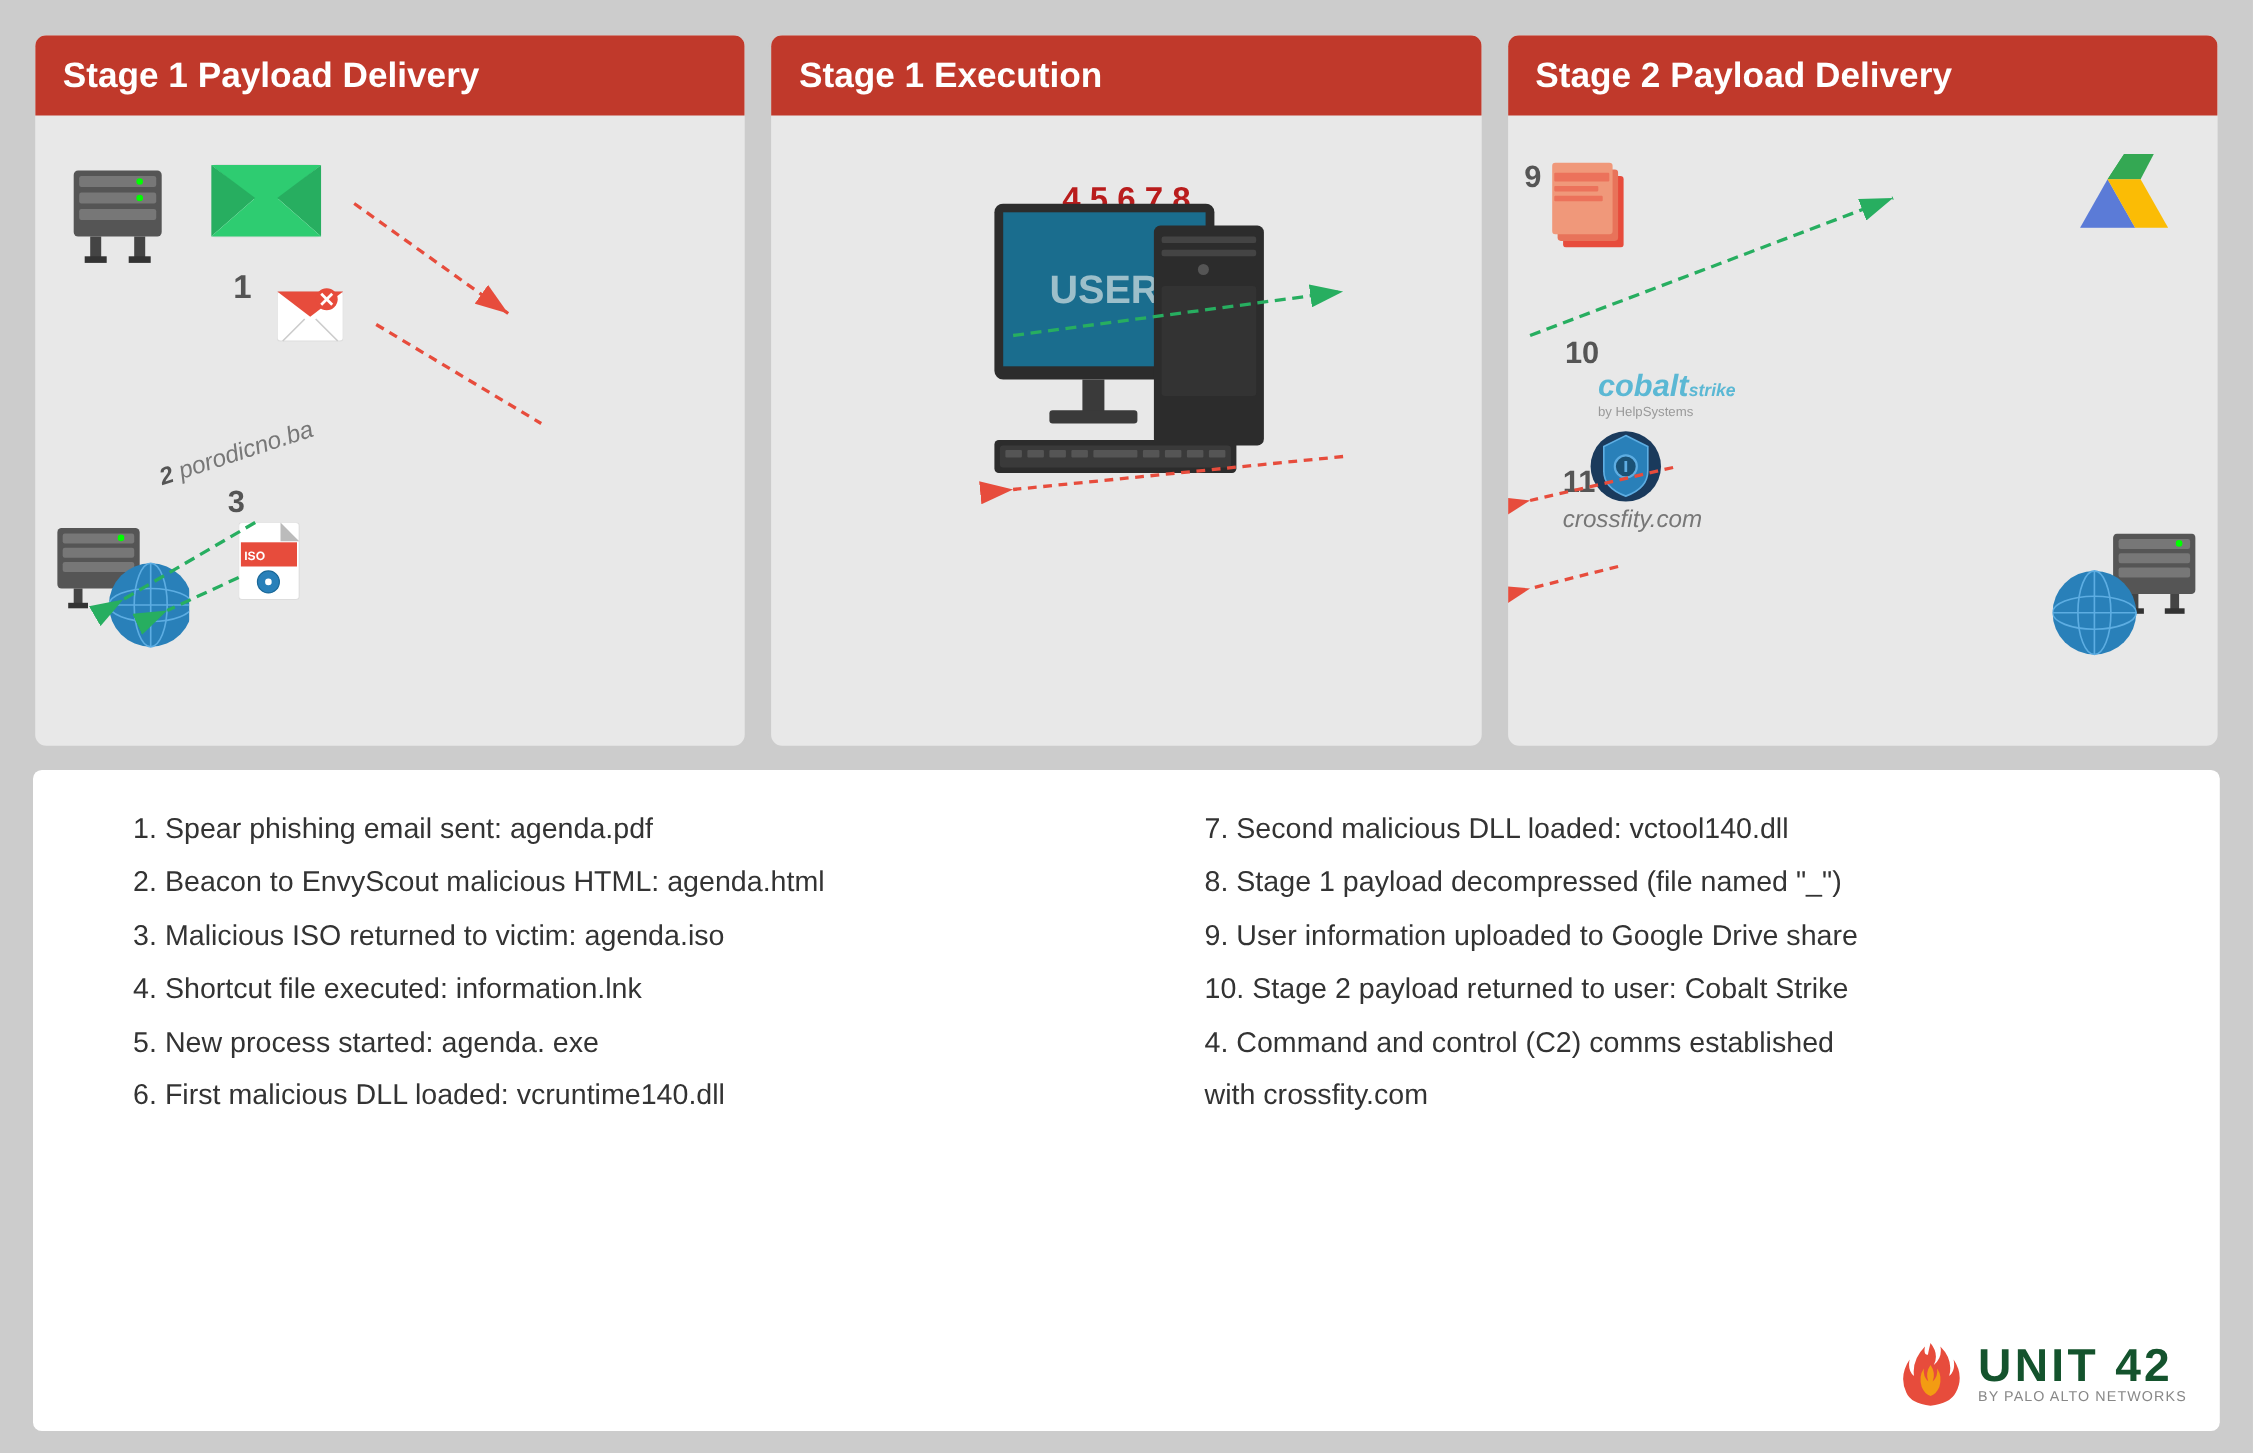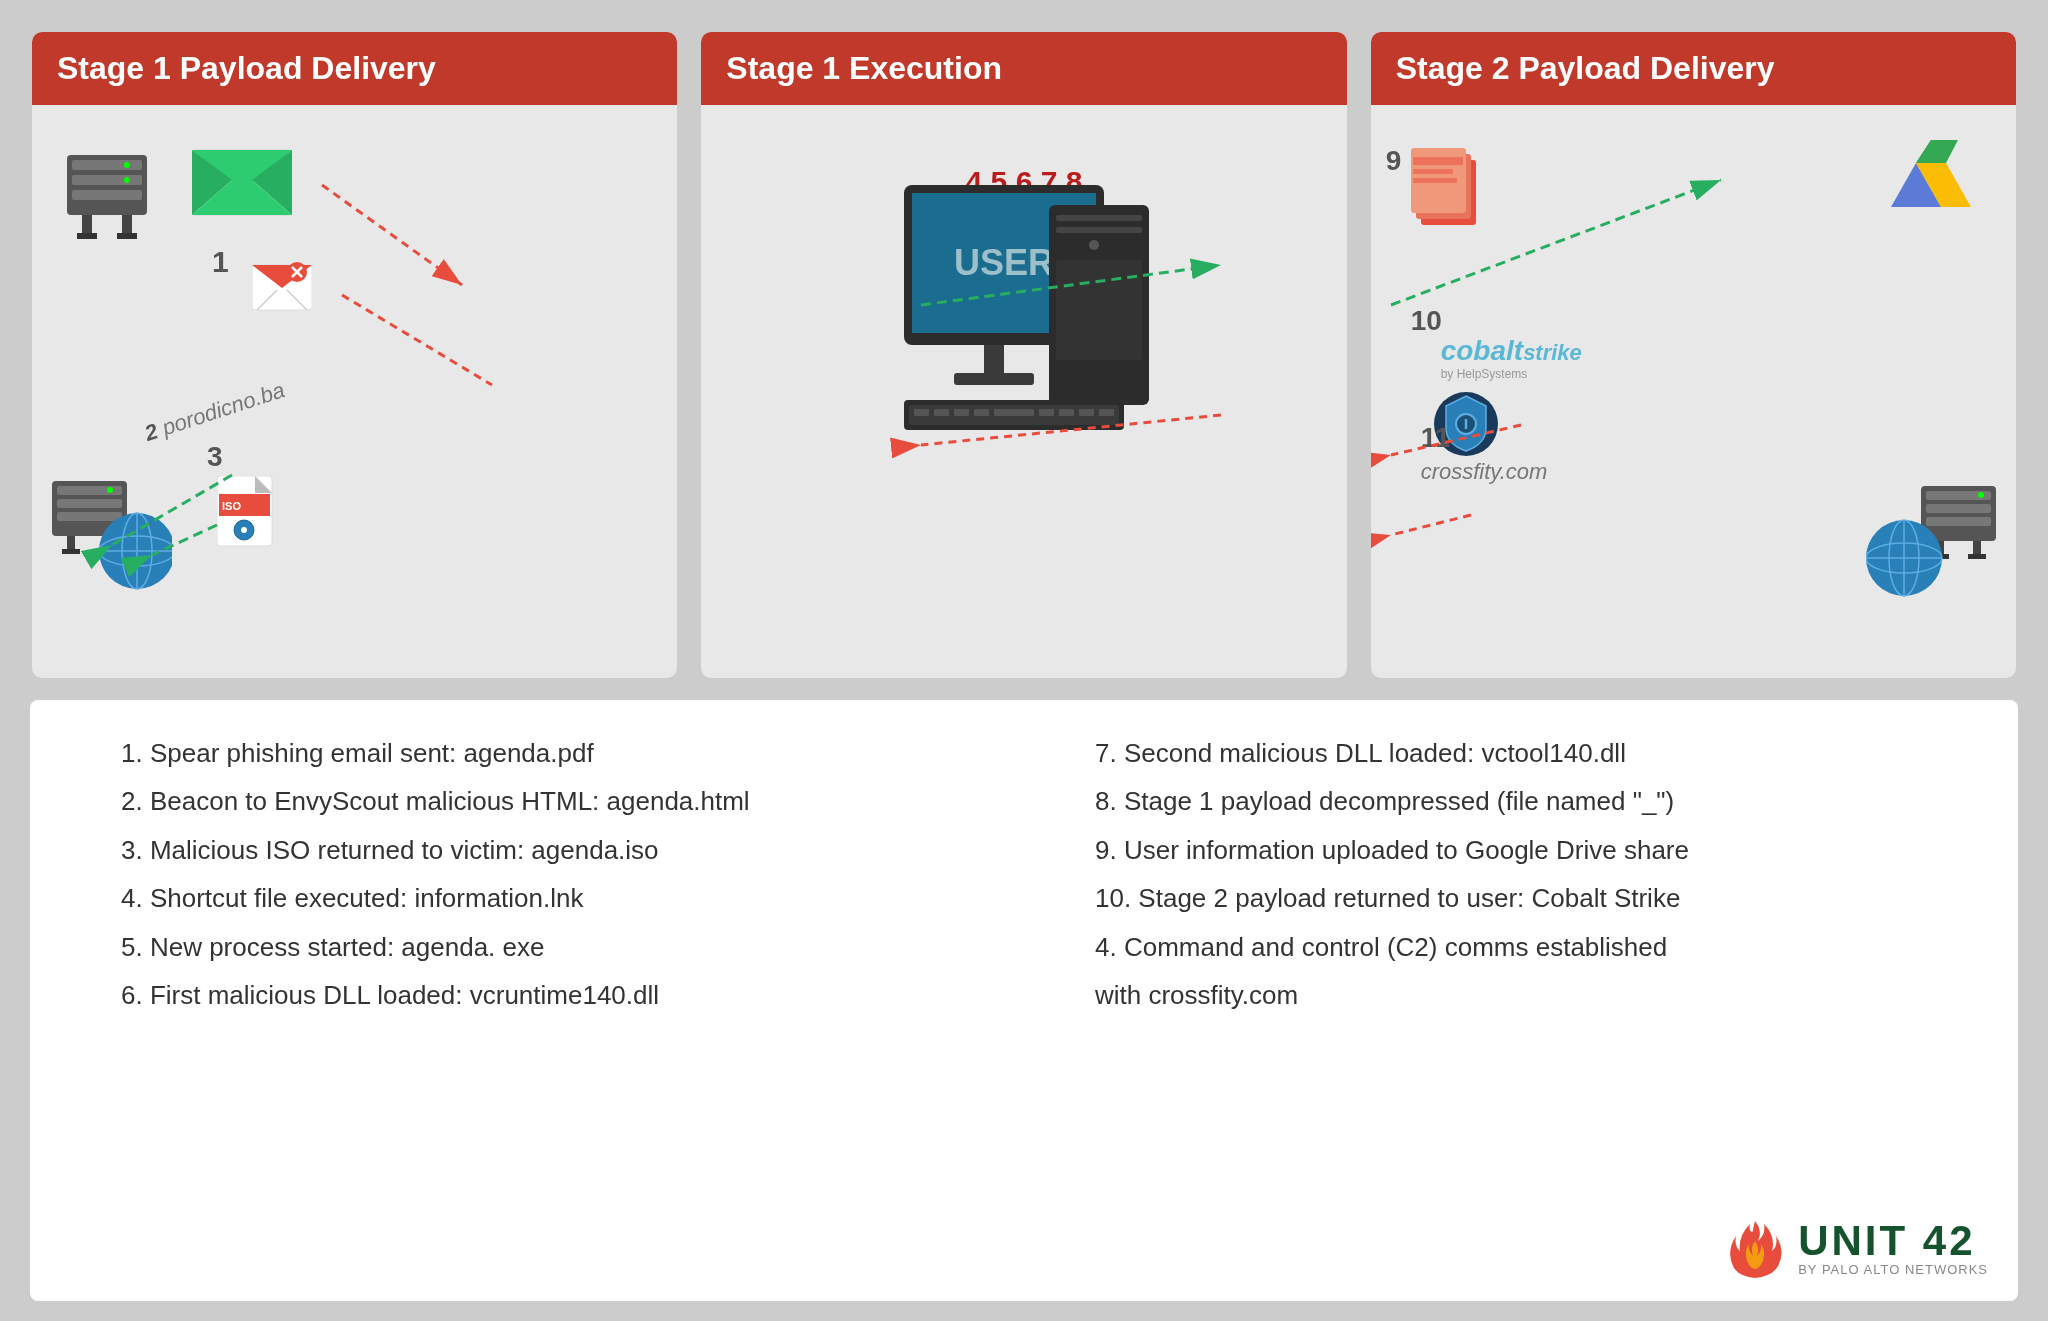--- a/index.html
+++ b/index.html
@@ -321,25 +321,25 @@
 
             <polygon points="30,28 60,28 45,5" fill="#34A853"></polygon>
             <polygon points="30,28 45,5 72,5 60,28" fill="#34A853"></polygon>
 
             <polygon points="55,72 85,72 60,28 30,28" fill="#FBBC05"></polygon>
 
             <polygon points="5,72 55,72 30,28" fill="#EA4335" opacity="0.15"></polygon>
           </svg>
         </div>
 
-        <div style="position:absolute; top:230px; left:40px;">
+        <div style="position:absolute; top:230px; left:52px;">
           <span style="position:absolute; top:-30px; left:0; font-size:28px; font-weight:bold; color:#555;">10</span>
           
           <div style="font-size:28px; color:#5bb8d4; font-weight:bold; font-style:italic; margin-left:30px;">
-            cobalt<span style="font-size:22px;">strike</span>
+            cobalt<span style="font-size:16px;">strike</span>
             <div style="font-size:12px; color:#999; font-style:normal; font-weight:normal;">by HelpSystems</div>
           </div>
           
           <svg width="70" height="75" viewBox="0 0 70 75" style="margin-left:20px; margin-top:5px;">
             <circle cx="35" cy="38" r="32" fill="#1a3a5c"></circle>
             <path d="M35 10 L55 20 L55 42 Q55 58 35 65 Q15 58 15 42 L15 20 Z" fill="#2980b9" stroke="#5dade2" stroke-width="1.5"></path>
             <circle cx="35" cy="38" r="10" fill="#1a5276" stroke="#5dade2" stroke-width="2"></circle>
             <line x1="35" y1="33" x2="35" y2="43" stroke="#5dade2" stroke-width="2.5"></line>
           </svg>
         </div>

